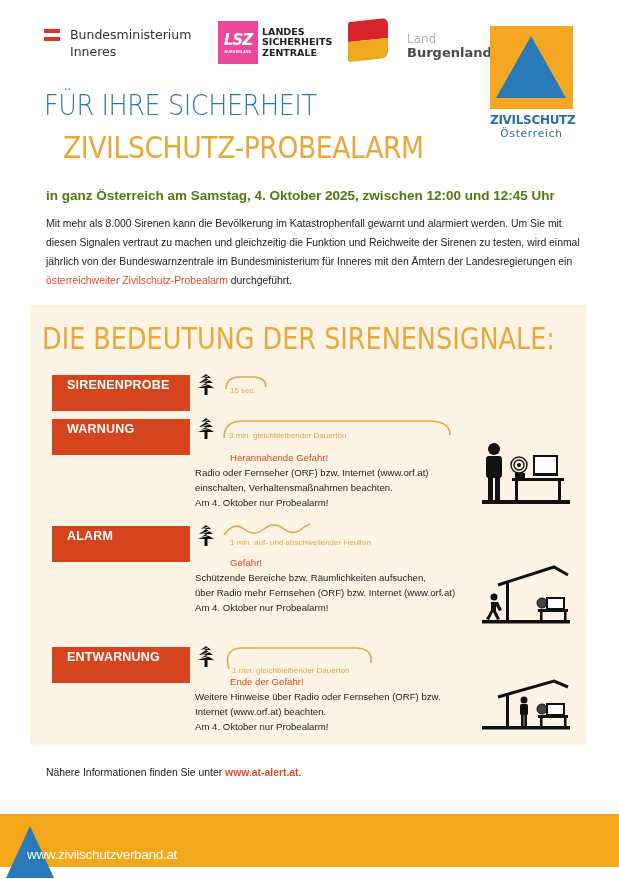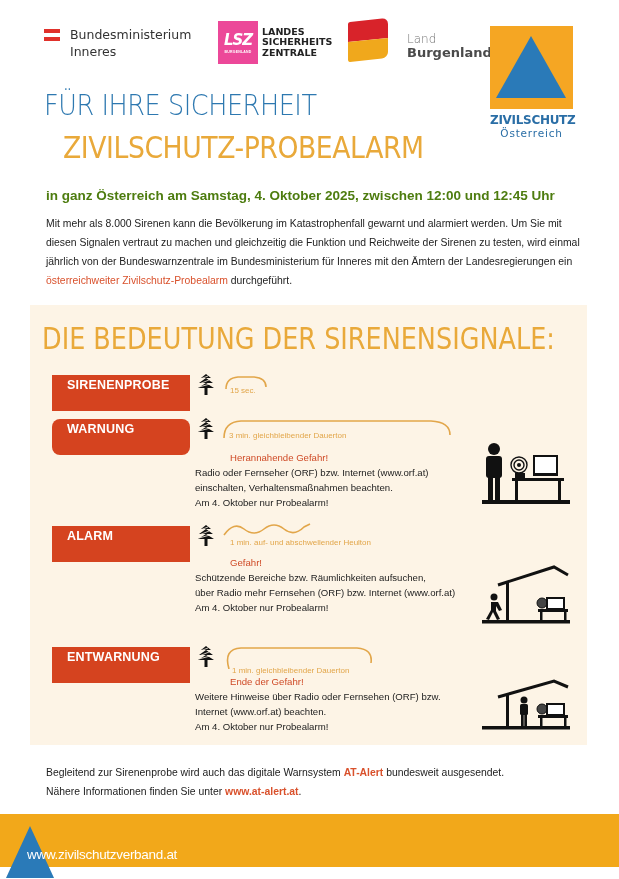--- a/index.html
+++ b/index.html
@@ -128,21 +128,21 @@
   <svg class="siren" style="left:168px; top:68px;" viewBox="0 0 16 22">
     <path d="M3 5 L8 1 L13 5 Z M1 10 L8 5 L15 10 Z M0 15 L8 10 L16 15 Z" fill="#111"></path>
     <rect x="6.5" y="14" width="3" height="8" fill="#111"></rect>
     <path d="M2 6 L10 3 M1 11 L11 7 M1 14 L12 11" stroke="#fdf4e6" stroke-width="0.8"></path>
   </svg>
   <svg style="position:absolute; left:194px; top:70px;" width="44" height="14" viewBox="0 0 44 14">
     <path d="M2 14 Q2 3 14 2 L30 2 Q42 3 42 12" stroke="#e2a64a" stroke-width="1.6" fill="none"></path>
   </svg>
   <div class="tone-text" style="left:200px; top:81px;">15 sec.</div>
 
-  <div class="sig-label" style="top:114px;border-radius:8px;">WARNUNG</div>
+  <div class="sig-label" style="top:114px;">WARNUNG</div>
   <svg class="siren" style="left:168px; top:112px;" viewBox="0 0 16 22">
     <path d="M3 5 L8 1 L13 5 Z M1 10 L8 5 L15 10 Z M0 15 L8 10 L16 15 Z" fill="#111"></path>
     <rect x="6.5" y="14" width="3" height="8" fill="#111"></rect>
     <path d="M2 6 L10 3 M1 11 L11 7 M1 14 L12 11" stroke="#fdf4e6" stroke-width="0.8"></path>
   </svg>
   <svg style="position:absolute; left:191px; top:113px;" width="232" height="20" viewBox="0 0 232 20">
     <path d="M3 20 Q3 4 20 3 L210 3 Q229 4 229 17" stroke="#e2a64a" stroke-width="1.6" fill="none"></path>
   </svg>
   <div class="tone-text" style="left:199px; top:126px;">3 min. gleichbleibender Dauerton</div>
 
@@ -232,23 +232,20 @@
     <rect x="66" y="26" width="15" height="9" fill="#fff"></rect>
     <rect x="56" y="36" width="30" height="3" fill="#111"></rect>
     <rect x="58" y="39" width="2.5" height="9" fill="#111"></rect>
     <rect x="82" y="39" width="2.5" height="9" fill="#111"></rect>
     <rect x="0" y="47" width="88" height="3.5" fill="#111"></rect>
   </svg>
 </div>
 
 <div class="bottom-note">
   <div>
-    <span>Begleitend zur Sirenenprobe wird auch das digitale Warnsystem </span><span class="hl">AT-Alert</span><span> bundesweit ausgesendet.</span>
-  </div>
-  <div>
     <span>Nähere Informationen finden Sie unter </span><span class="hl">www.at-alert.at</span><span>.</span>
   </div>
 </div>
 
 <div class="footer">
   <div class="footer-tri"></div>
   <div class="footer-url">www.zivilschutzverband.at</div>
 </div>
 
 </body></html>

